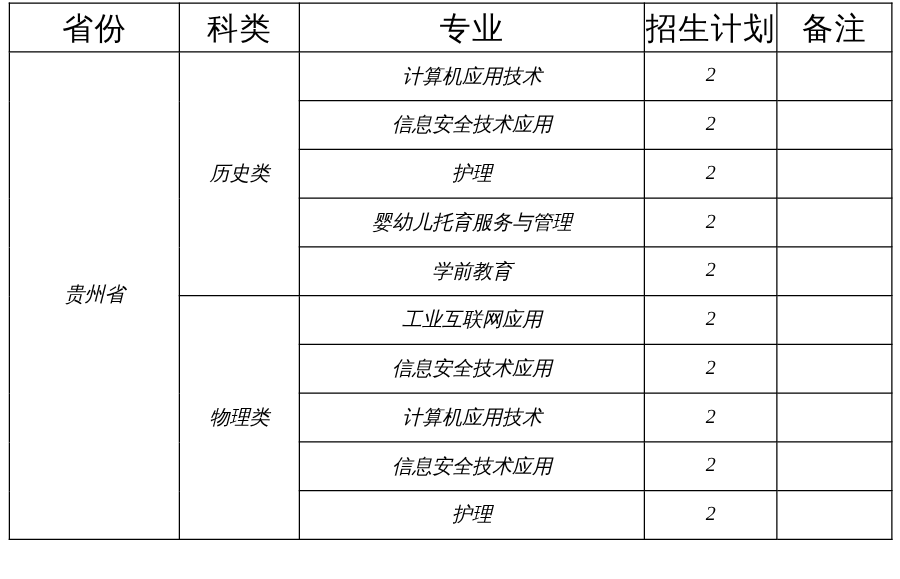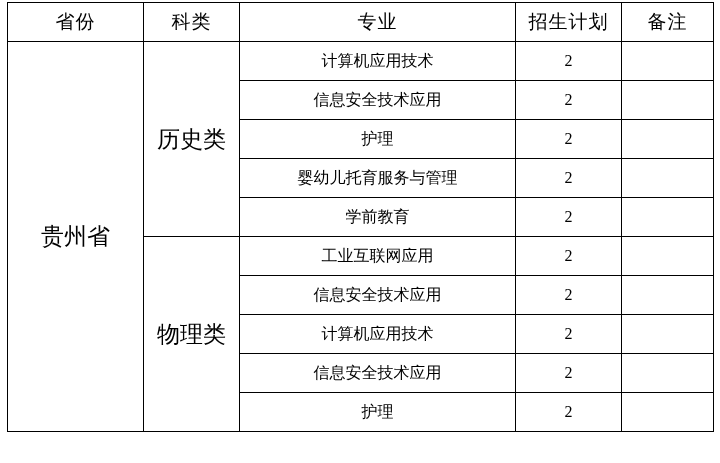--- a/index.html
+++ b/index.html
@@ -29,31 +29,32 @@
   table.plan-table td,
   table.plan-table th {
     border: 1px solid #000000;
     text-align: center;
     vertical-align: middle;
     font-weight: normal;
     padding: 0;
   }
   thead th {
     height: 38px;
-    font-size: 19px;
+    font-size: 25px;
     font-weight: bold;
     letter-spacing: 1px;
   }
   tbody td {
     height: 38px;
     font-size: 16px;
+    font-style: italic;
   }
   td.province-cell,
   td.category-cell {
-    font-size: 23px;
+    font-size: 16px;
   }
   td.count-cell {
     font-size: 16px;
   }
   td.note-cell {
     font-size: 16px;
   }
   col.c-province { width: 136px; }
   col.c-category { width: 96px; }
   col.c-major   { width: 276px; }

